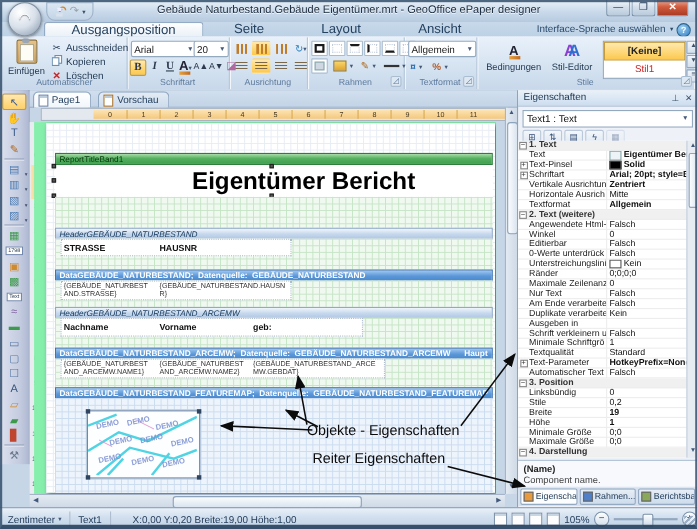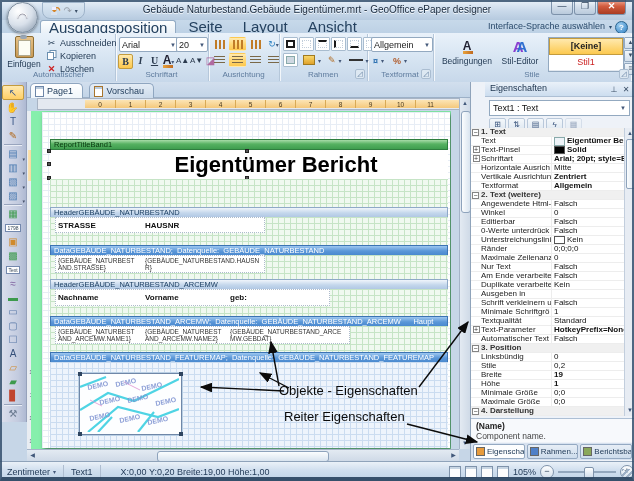--- a/index.html
+++ b/index.html
@@ -30,21 +30,21 @@
   .wbtn{width:20px;height:14px;margin-left:1px;border:1px solid #7d92aa;border-top:none;
       border-radius:0 0 3px 3px;background:linear-gradient(#f6fafd,#d4dfeb 45%,#b9cadc);
       font-size:9px;line-height:12px;text-align:center;color:#2a3f58;}
   .wbtn.close{width:27px;background:linear-gradient(#f4b4a2,#d8604419 45%,#c04a2e);
       background:linear-gradient(#f0ac98,#d15b3e 45%,#a93b22);color:#fff;font-weight:bold;}
 
   
   .tabrow{position:absolute;left:0;top:20px;right:0;height:13px;
       background:linear-gradient(#c7d9ea,#bdd1e5);}
   .rtabs{position:absolute;left:40px;top:0;display:flex;gap:4px;height:13px;}
-  .rtab{padding:0 8px;font-size:15px;line-height:13px;color:#24415f;}
+  .rtab{padding:0 24px;font-size:12px;line-height:13px;color:#24415f;}
   .rtab.active{background:linear-gradient(#fdfefe,#eaf1f8);border:1px solid #93abc4;border-bottom:none;
       border-radius:3px 3px 0 0;}
   .lang{position:absolute;right:22px;top:1px;font-size:9px;color:#2a4a6b;display:flex;gap:4px;align-items:center;}
   .lang .dd{font-size:6px;}
   .helpball{position:absolute;right:6px;top:1px;width:11px;height:11px;border-radius:50%;
       background:radial-gradient(circle at 35% 30%,#9fd0f2,#2f7ec2);border:1px solid #2a648f;
       color:#fff;font-size:8px;line-height:11px;text-align:center;font-weight:bold;}
 
   
   .ribbon{position:absolute;left:0;top:33px;right:0;height:49px;
@@ -121,22 +121,22 @@
 
   
   .canvas{position:absolute;left:31px;top:111px;width:420px;height:338px;background:#86efac;overflow:hidden;}
   .page{position:absolute;left:11px;top:1px;width:408px;height:336px;background:#fff;
       box-shadow:2px 2px 4px rgba(0,0,0,.5);
       background-image:linear-gradient(#e7edf5 1px,transparent 1px),linear-gradient(90deg,#e7edf5 1px,transparent 1px);
       background-size:6px 6px;}
   .band{position:absolute;left:8px;right:2px;height:11px;font-size:7.5px;line-height:10px;padding-left:3px;
       white-space:pre;overflow:hidden;box-sizing:border-box;}
   .band.green{background:linear-gradient(#a8dca8,#56b161 45%,#3f9e4f);color:#07360d;border:1px solid #2e7e3e;}
-  .band.hdr{background:linear-gradient(#f0f5fb,#c4d7ec 55%,#b1c8e4);color:#16395d;border:1px solid #8fa9c7;}
-  .band.data{background:linear-gradient(#9dc7f0,#5b97d8 55%,#4a89cf);color:#fff;border:1px solid #3c74b4;}
+  .band.hdr{background:linear-gradient(#f0f5fb,#c4d7ec 55%,#b1c8e4);color:#16395d;border:1px solid #8fa9c7;font-style:italic;}
+  .band.data{background:linear-gradient(#9dc7f0,#5b97d8 55%,#4a89cf);color:#fff;border:1px solid #3c74b4;font-weight:bold;}
   .ggrid{position:absolute;left:8px;right:2px;background:#f0f9f0;
       background-image:linear-gradient(#c6e4c6 1px,transparent 1px),linear-gradient(90deg,#c6e4c6 1px,transparent 1px);
       background-size:6px 6px;}
   .bgrid{position:absolute;left:8px;right:2px;background:#eef4fc;
       background-image:linear-gradient(#cbdcf0 1px,transparent 1px),linear-gradient(90deg,#cbdcf0 1px,transparent 1px);
       background-size:6px 6px;}
   .wcell{position:absolute;background:#fff;border:1px dotted #aebccc;box-sizing:border-box;}
   .ctext{position:absolute;font-size:8px;font-weight:bold;color:#111;white-space:nowrap;}
   .dtext{position:absolute;font-size:6.5px;line-height:7px;color:#333;word-break:break-all;}
   .titleobj{position:absolute;left:8px;top:38px;right:2px;height:29px;background:#fff;
@@ -156,21 +156,21 @@
   .vthumb{position:absolute;left:1px;top:13px;width:8px;height:100px;border:1px solid #8ea3bc;border-radius:3px;
       background:linear-gradient(90deg,#fbfdfe,#d9e4ef);}
   .varr{position:absolute;left:0;width:10px;height:11px;font-size:6px;line-height:11px;text-align:center;color:#41587a;}
 
   
   .overlay{position:absolute;left:0;top:0;z-index:50;pointer-events:none;}
   .anno{position:absolute;z-index:51;font-size:13px;color:#0b0b0b;white-space:nowrap;}
 
   
   .props{position:absolute;left:470px;top:82px;width:164px;height:379px;background:#eef2f8;
-      border-left:1px solid #8fa3ba;box-sizing:border-box;padding-left:14px;}
+      border-left:1px solid #8fa3ba;box-sizing:border-box;}
   .phead{height:14px;background:linear-gradient(#eaf1f9,#ccddef);border-bottom:1px solid #adbfd4;
       font-size:9px;line-height:13px;padding-left:5px;color:#1c334d;position:relative;}
   .phico{position:absolute;top:1px;width:12px;text-align:center;font-size:8px;color:#3c5068;}
   .pcombo{margin:3px 4px 2px 4px;height:14px;background:#fff;border:1px solid #93a9c0;font-size:9px;
       line-height:12px;padding:0 3px;display:flex;align-items:center;color:#111;}
   .pcombo .ca{margin-left:auto;font-size:6px;color:#44597a;}
   .ptools{height:13px;display:flex;gap:2px;padding:0 4px 1px 4px;border-bottom:1px solid #c6d3e2;}
   .ptbtn{width:15px;height:12px;font-size:8px;line-height:12px;text-align:center;color:#35507a;
       border:1px solid #b9c8da;border-radius:2px;background:linear-gradient(#f4f8fb,#dce6f0);}
   .ptbtn.dim{opacity:.45;}
@@ -673,30 +673,30 @@
       </div>
       <div class="prow">
         <span class="pexp"><span class="pbox">+</span></span>
         <span class="pname">Schriftart</span>
         <span class="pval pb">
           <span>Arial; 20pt; style=Bold</span>
         </span>
       </div>
       <div class="prow">
         <span class="pexp"></span>
-        <span class="pname">Horizontale Ausrich</span>
-        <span class="pval">
-          <span>Mitte</span>
-        </span>
-      </div>
-      <div class="prow">
-        <span class="pexp"></span>
         <span class="pname">Vertikale Ausrichtun</span>
         <span class="pval pb">
           <span>Zentriert</span>
+        </span>
+      </div>
+      <div class="prow">
+        <span class="pexp"></span>
+        <span class="pname">Horizontale Ausrich</span>
+        <span class="pval">
+          <span>Mitte</span>
         </span>
       </div>
       <div class="prow">
         <span class="pexp"></span>
         <span class="pname">Textformat</span>
         <span class="pval pb">
           <span>Allgemein</span>
         </span>
       </div>
       <div class="prow psec">

